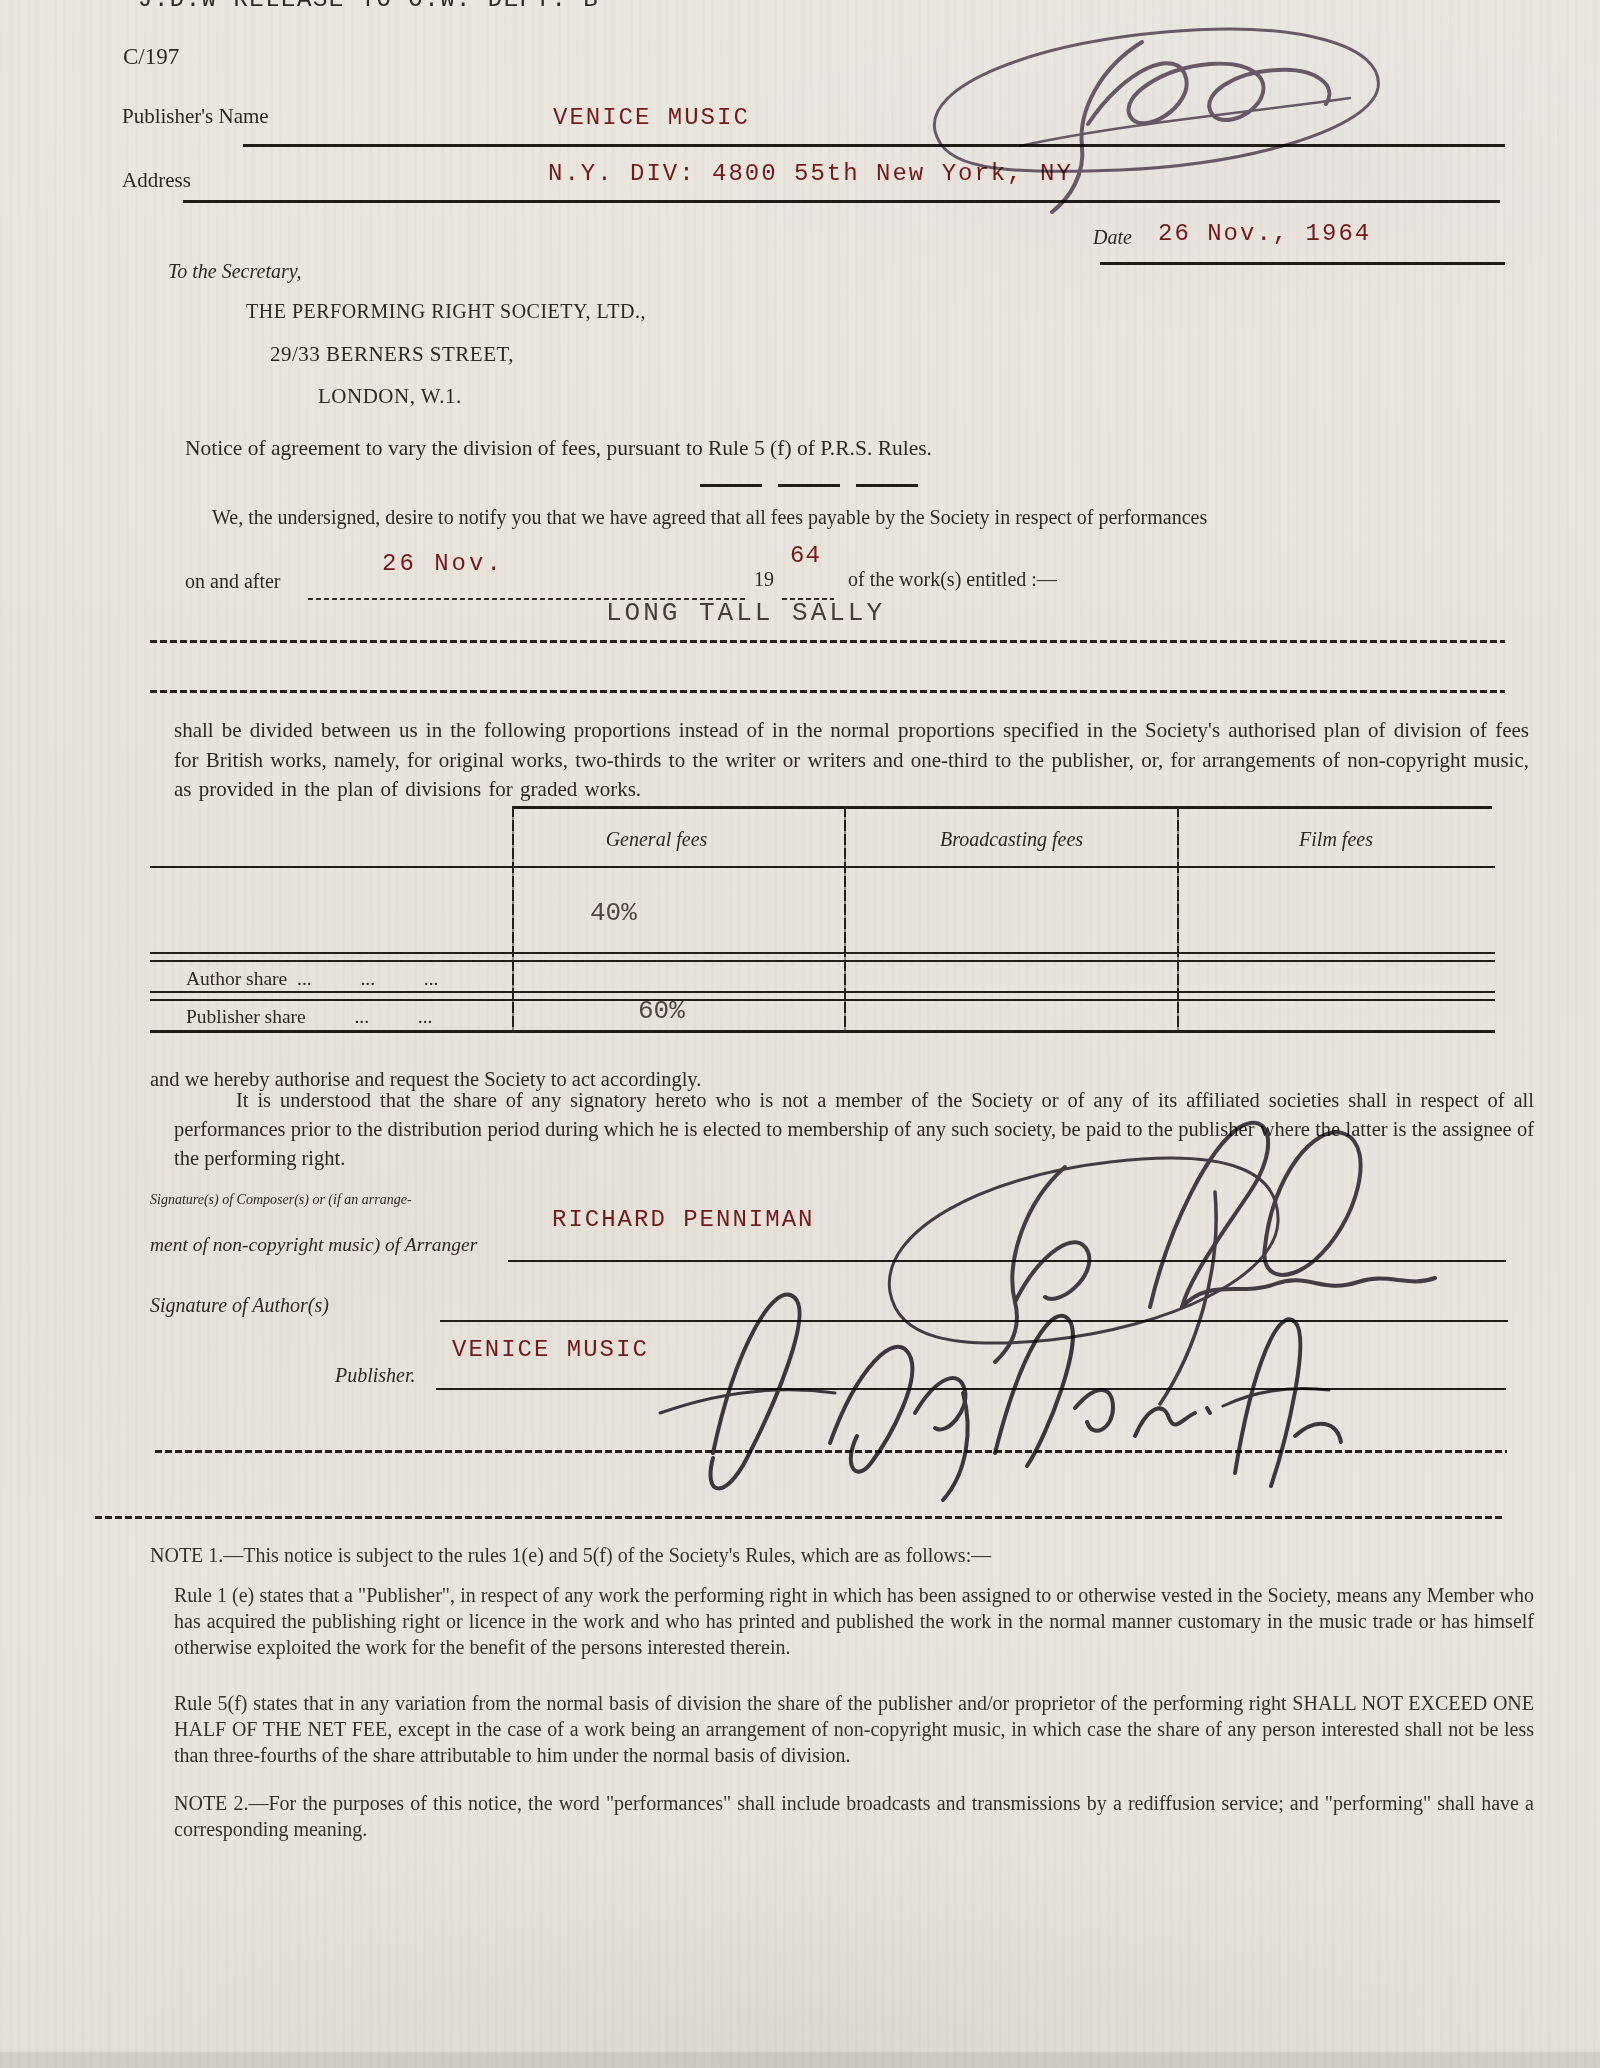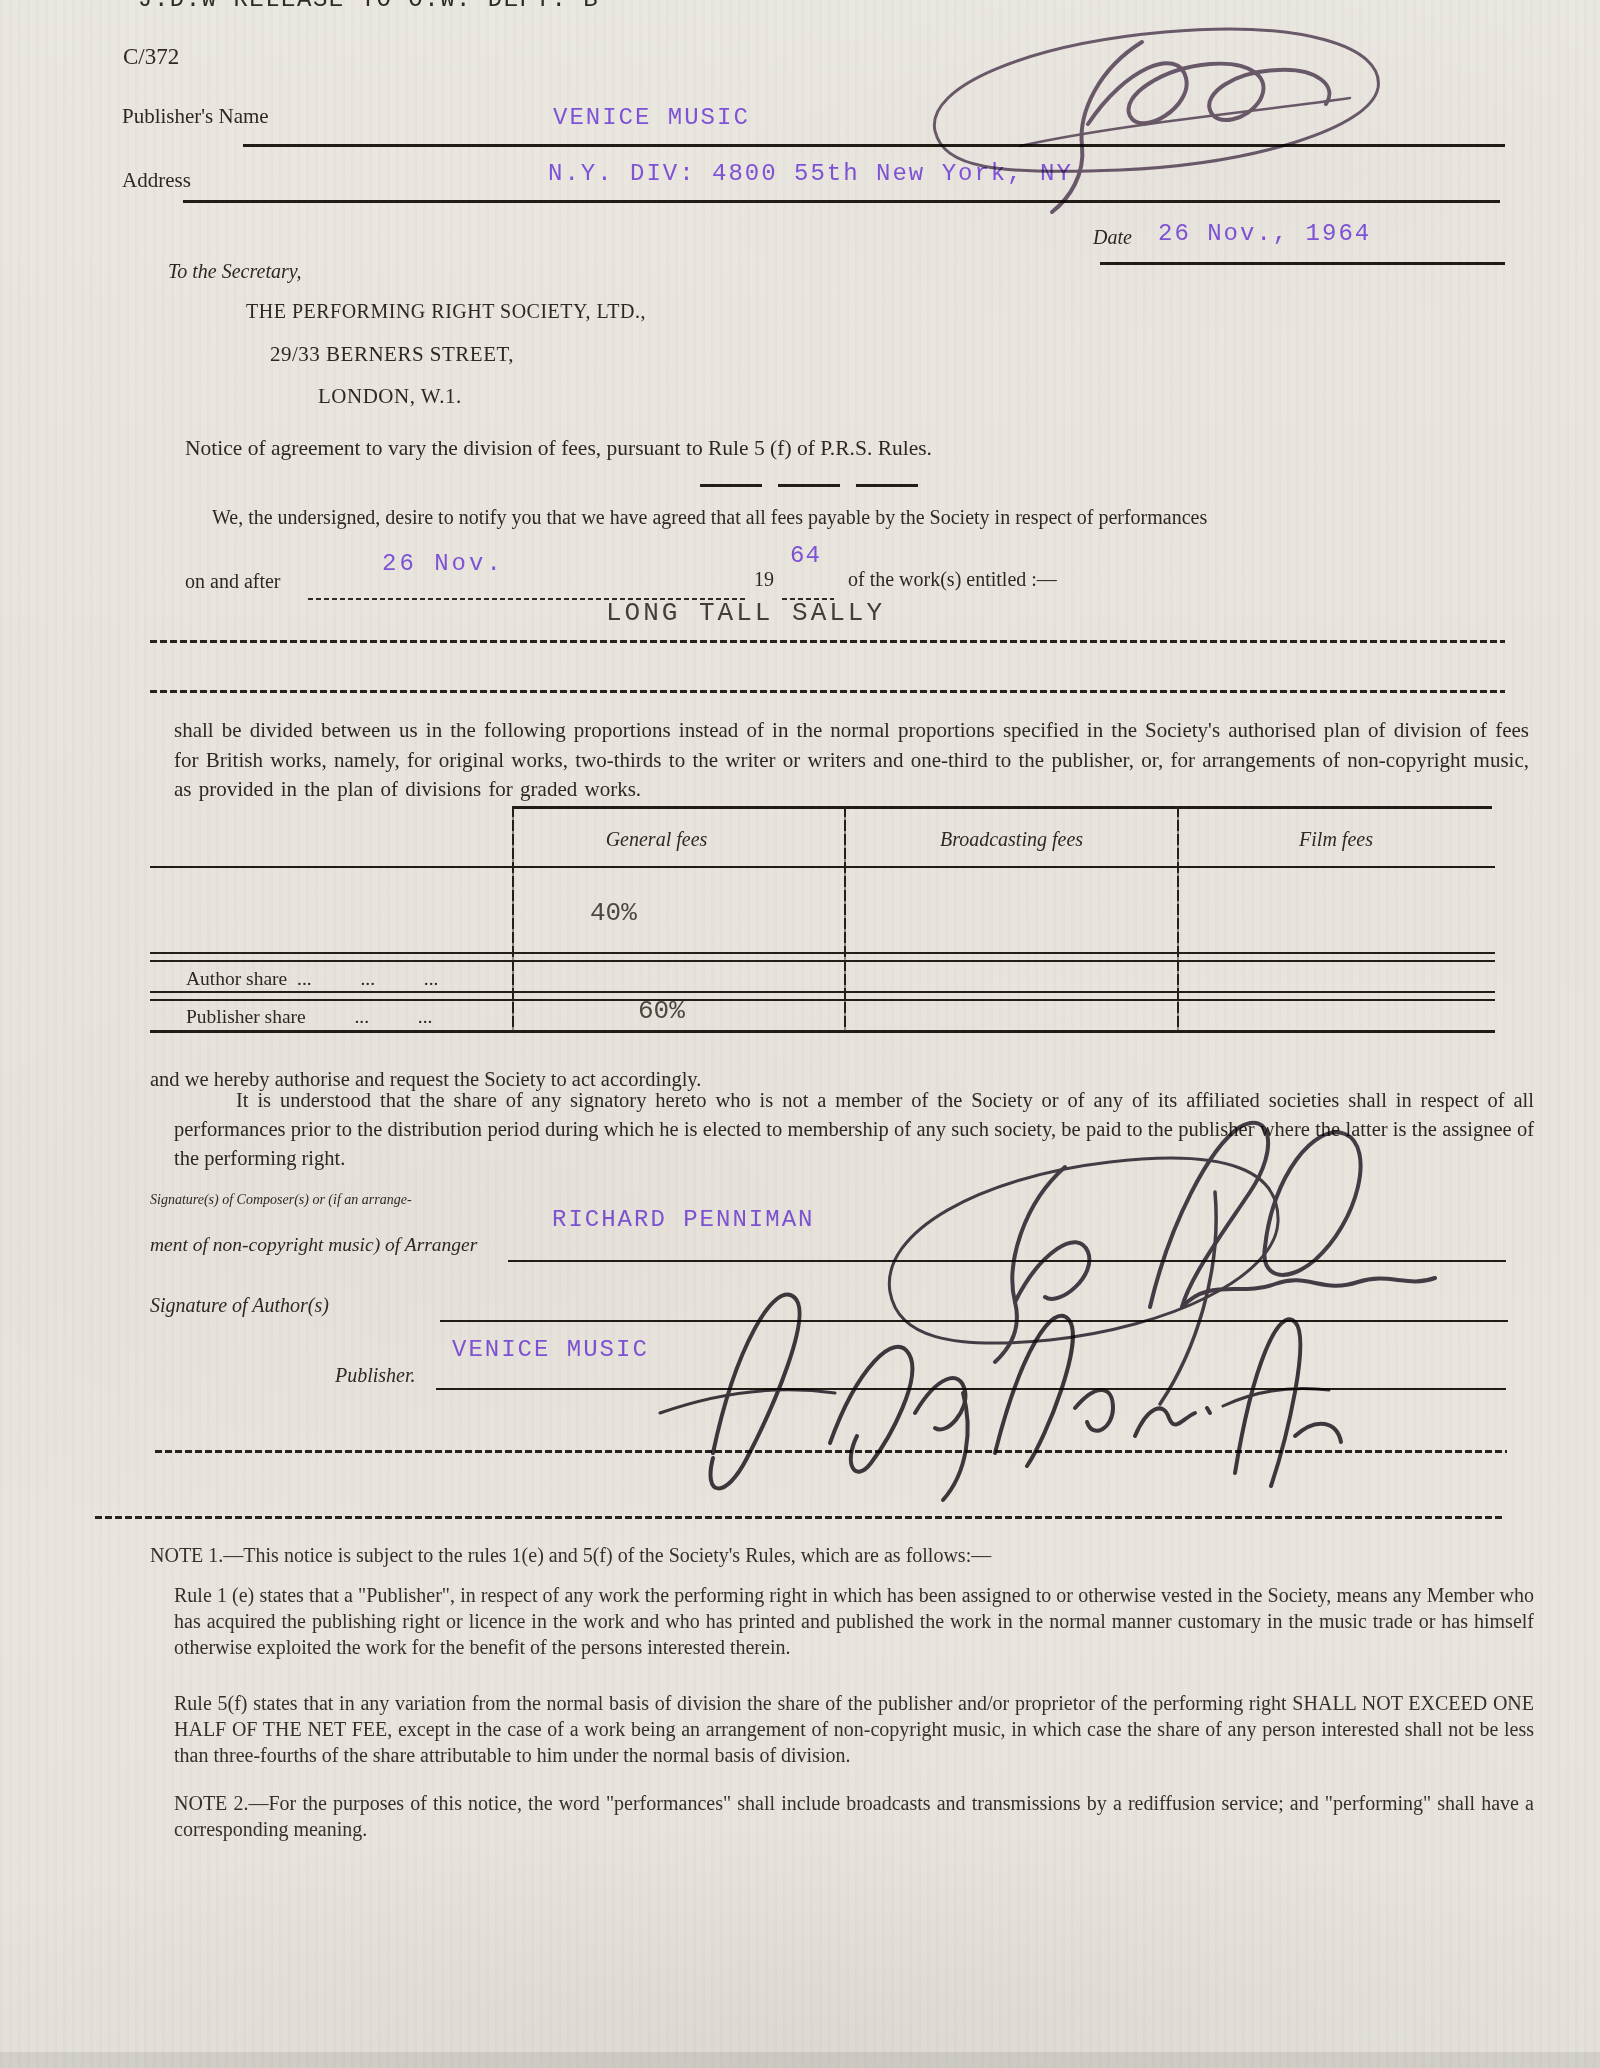--- a/index.html
+++ b/index.html
@@ -7,21 +7,21 @@
     width:1600px;height:2068px;position:relative;overflow:hidden;
     background:
       repeating-linear-gradient(90deg, rgba(120,110,130,.035) 0 3px, rgba(0,0,0,0) 3px 9px),
       linear-gradient(180deg,#eae7e0 0%,#e8e4dc 40%,#e9e5de 75%,#e6e3db 100%);
     font-family:"Liberation Serif", serif;
     color:#2e2822;
   }
   .abs{position:absolute;}
   .serif{font-family:"Liberation Serif", serif;color:#2e2822;}
   .ital{font-style:italic;}
-  .mono{font-family:"Liberation Mono", monospace;color:#8b5cf6;mix-blend-mode:multiply;}
+  .mono{font-family:"Liberation Mono", monospace;color:#7f1d1d;mix-blend-mode:multiply;}
   .line{background:#221c16;height:3px;}
   .thin{height:2px;}
   .dline{height:6px;border-top:2px solid #241e18;border-bottom:2px solid #241e18;background:none;}
   .dash{height:3px;background:repeating-linear-gradient(90deg,#29221c 0 7px, rgba(41,34,28,0) 7px 10px);}
   .dash2{height:2px;background:repeating-linear-gradient(90deg,#322a24 0 5px, rgba(41,34,28,0) 5px 8px);}
   .shortdash{height:3px;background:repeating-linear-gradient(90deg,#241e18 0 62px, rgba(0,0,0,0) 62px 78px);}
   .just{text-align:justify;margin-left:24px;}
   .clipwrap{overflow:hidden;height:13px;}
   .clipwrap span{display:block;margin-top:-14px;}
   svg.sig{position:absolute;mix-blend-mode:multiply;pointer-events:none;}
@@ -34,21 +34,21 @@
 </style>
 </head>
 <body>
 
 <div class="texture"></div>
 
 <div class="abs clipwrap mono" style="left:138px;top:0;width:560px;font-size:24px;letter-spacing:1.5px;color:#33302b;">
     <span>J.D.W RELEASE TO O.W. DEPT. B</span>
   </div>
 
-<div class="abs serif" style="left:123px;top:44px;font-size:23px;">C/372</div>
+<div class="abs serif" style="left:123px;top:44px;font-size:23px;">C/197</div>
 
 <div class="abs serif" style="left:122px;top:104px;font-size:21px;">Publisher's Name</div>
 <div class="abs line" style="left:243px;top:144px;width:1262px;"></div>
 <div class="abs mono" style="left:553px;top:104px;font-size:24px;letter-spacing:2px;">VENICE MUSIC</div>
 
 <div class="abs serif" style="left:122px;top:168px;font-size:21px;">Address</div>
 <div class="abs line" style="left:183px;top:200px;width:1317px;"></div>
 <div class="abs mono" style="left:548px;top:160px;font-size:24px;letter-spacing:2px;">N.Y. DIV:  4800 55th  New York, NY</div>
 
 <div class="abs serif ital" style="left:1093px;top:226px;font-size:20px;">Date</div>

